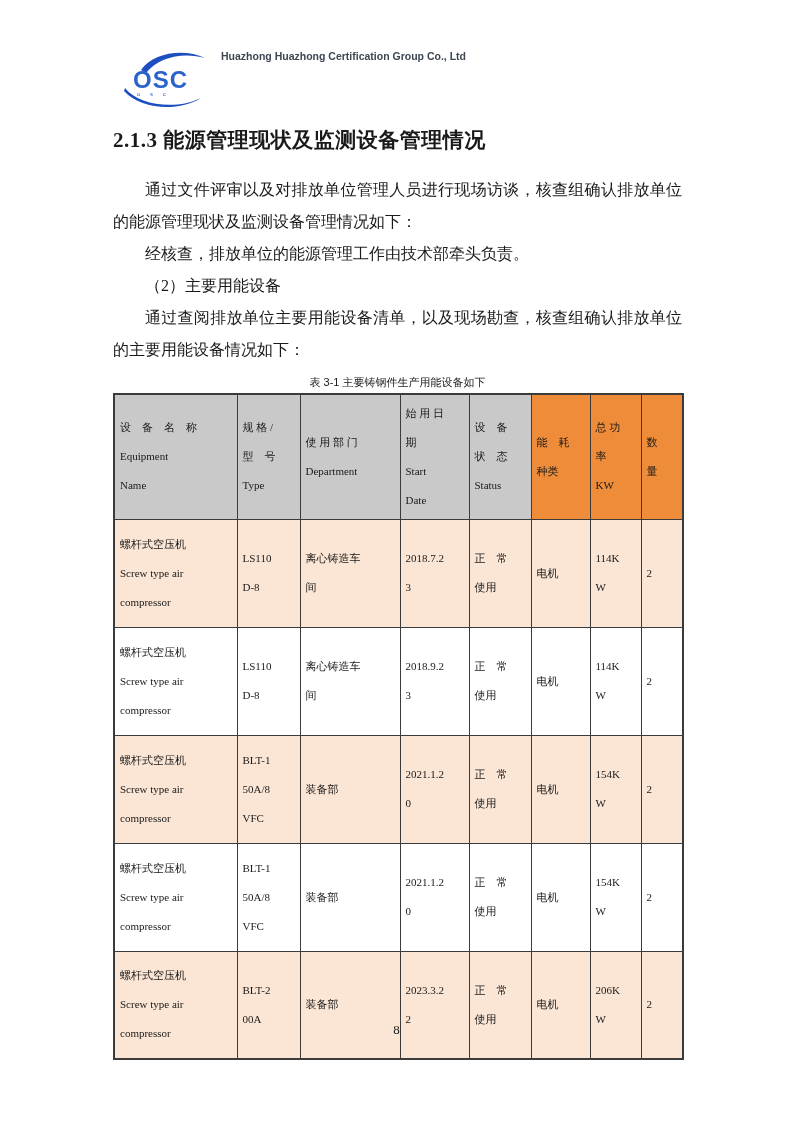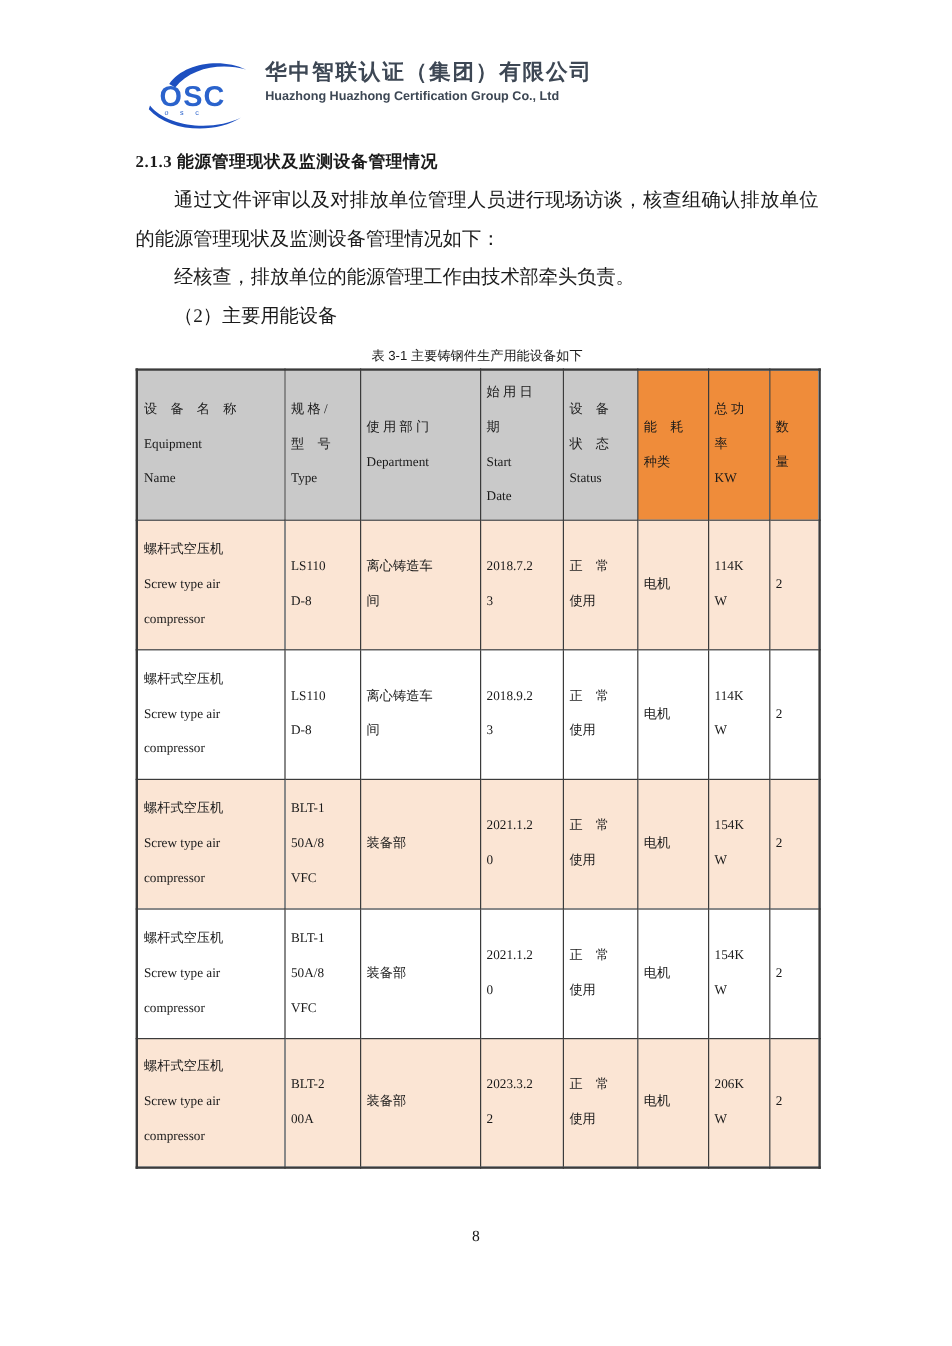--- a/index.html
+++ b/index.html
@@ -19,21 +19,21 @@
   .content{padding:48px 111px 0 113px;}
 
   
   .letterhead{display:flex;margin-left:6px;height:62px;}
   .logo-svg{width:94px;height:60px;flex:0 0 auto;}
   .company{margin-left:8px;}
   .company-cn{font-size:18px;font-weight:bold;color:var(--company-text);letter-spacing:1.5px;font-family:"Liberation Sans","DejaVu Sans",sans-serif;}
   .company-en{font-size:10.5px;font-weight:bold;color:var(--company-text);margin-top:2px;font-family:"Liberation Sans","DejaVu Sans",sans-serif;}
 
   
-  .heading{font-size:14px;font-weight:bold;margin:16px 0 8px 0;letter-spacing:0.5px;}
+  .heading{font-size:21px;font-weight:bold;margin:16px 0 20px 0;letter-spacing:0.5px;}
   .para{font-size:16px;line-height:32px;text-indent:2em;text-align:justify;margin:0;}
 
   .table-title{font-size:11px;font-weight:normal;text-align:center;margin:9px 0 3px 0;
                font-family:"Liberation Sans","DejaVu Sans",sans-serif;}
 
   
   table.equip{border-collapse:collapse;table-layout:fixed;width:569px;
               border:2px solid var(--table-border);}
   table.equip th,table.equip td{
     border:1px solid var(--table-border);
@@ -57,30 +57,30 @@
   <div class="content">
 
     <header class="letterhead">
       <svg class="logo-svg" viewBox="0 0 94 60" aria-hidden="true">
         <path d="M22 22 C34 4 66 0 86 10 C66 4 40 8 27 25 Z" fill="#1d4fc0"></path>
         <path d="M6 40 C20 58 58 62 82 50 C60 64 22 62 5 43 Z" fill="#1d4fc0"></path>
         <text x="14" y="40" font-family="Liberation Sans, DejaVu Sans, sans-serif" font-size="24" font-weight="bold" fill="#2b63cc" letter-spacing="1">OSC</text>
         <text x="18" y="48" font-family="Liberation Sans, DejaVu Sans, sans-serif" font-size="6" fill="#2b63cc" letter-spacing="4">o  s  c</text>
       </svg>
       <div class="company">
-        <div class="company-cn">华中智联认证（集团）有限公司</div>
         <div class="company-en">Huazhong Huazhong Certification Group Co., Ltd</div>
       </div>
     </header>
 
     <h2 class="heading">2.1.3  能源管理现状及监测设备管理情况</h2>
 
     <p class="para">通过文件评审以及对排放单位管理人员进行现场访谈，核查组确认排放单位的能源管理现状及监测设备管理情况如下：</p>
     <p class="para">经核查，排放单位的能源管理工作由技术部牵头负责。</p>
     <p class="para">（2）主要用能设备</p>
+    <p class="para">通过查阅排放单位主要用能设备清单，以及现场勘查，核查组确认排放单位的主要用能设备情况如下：</p>
 
     <div class="table-title">表 3-1  主要铸钢件生产用能设备如下</div>
 
     <table class="equip">
       <colgroup>
         <col style="width:123px">
           <col style="width:63px">
           <col style="width:100px">
           <col style="width:69px">
         <col style="width:62px">

